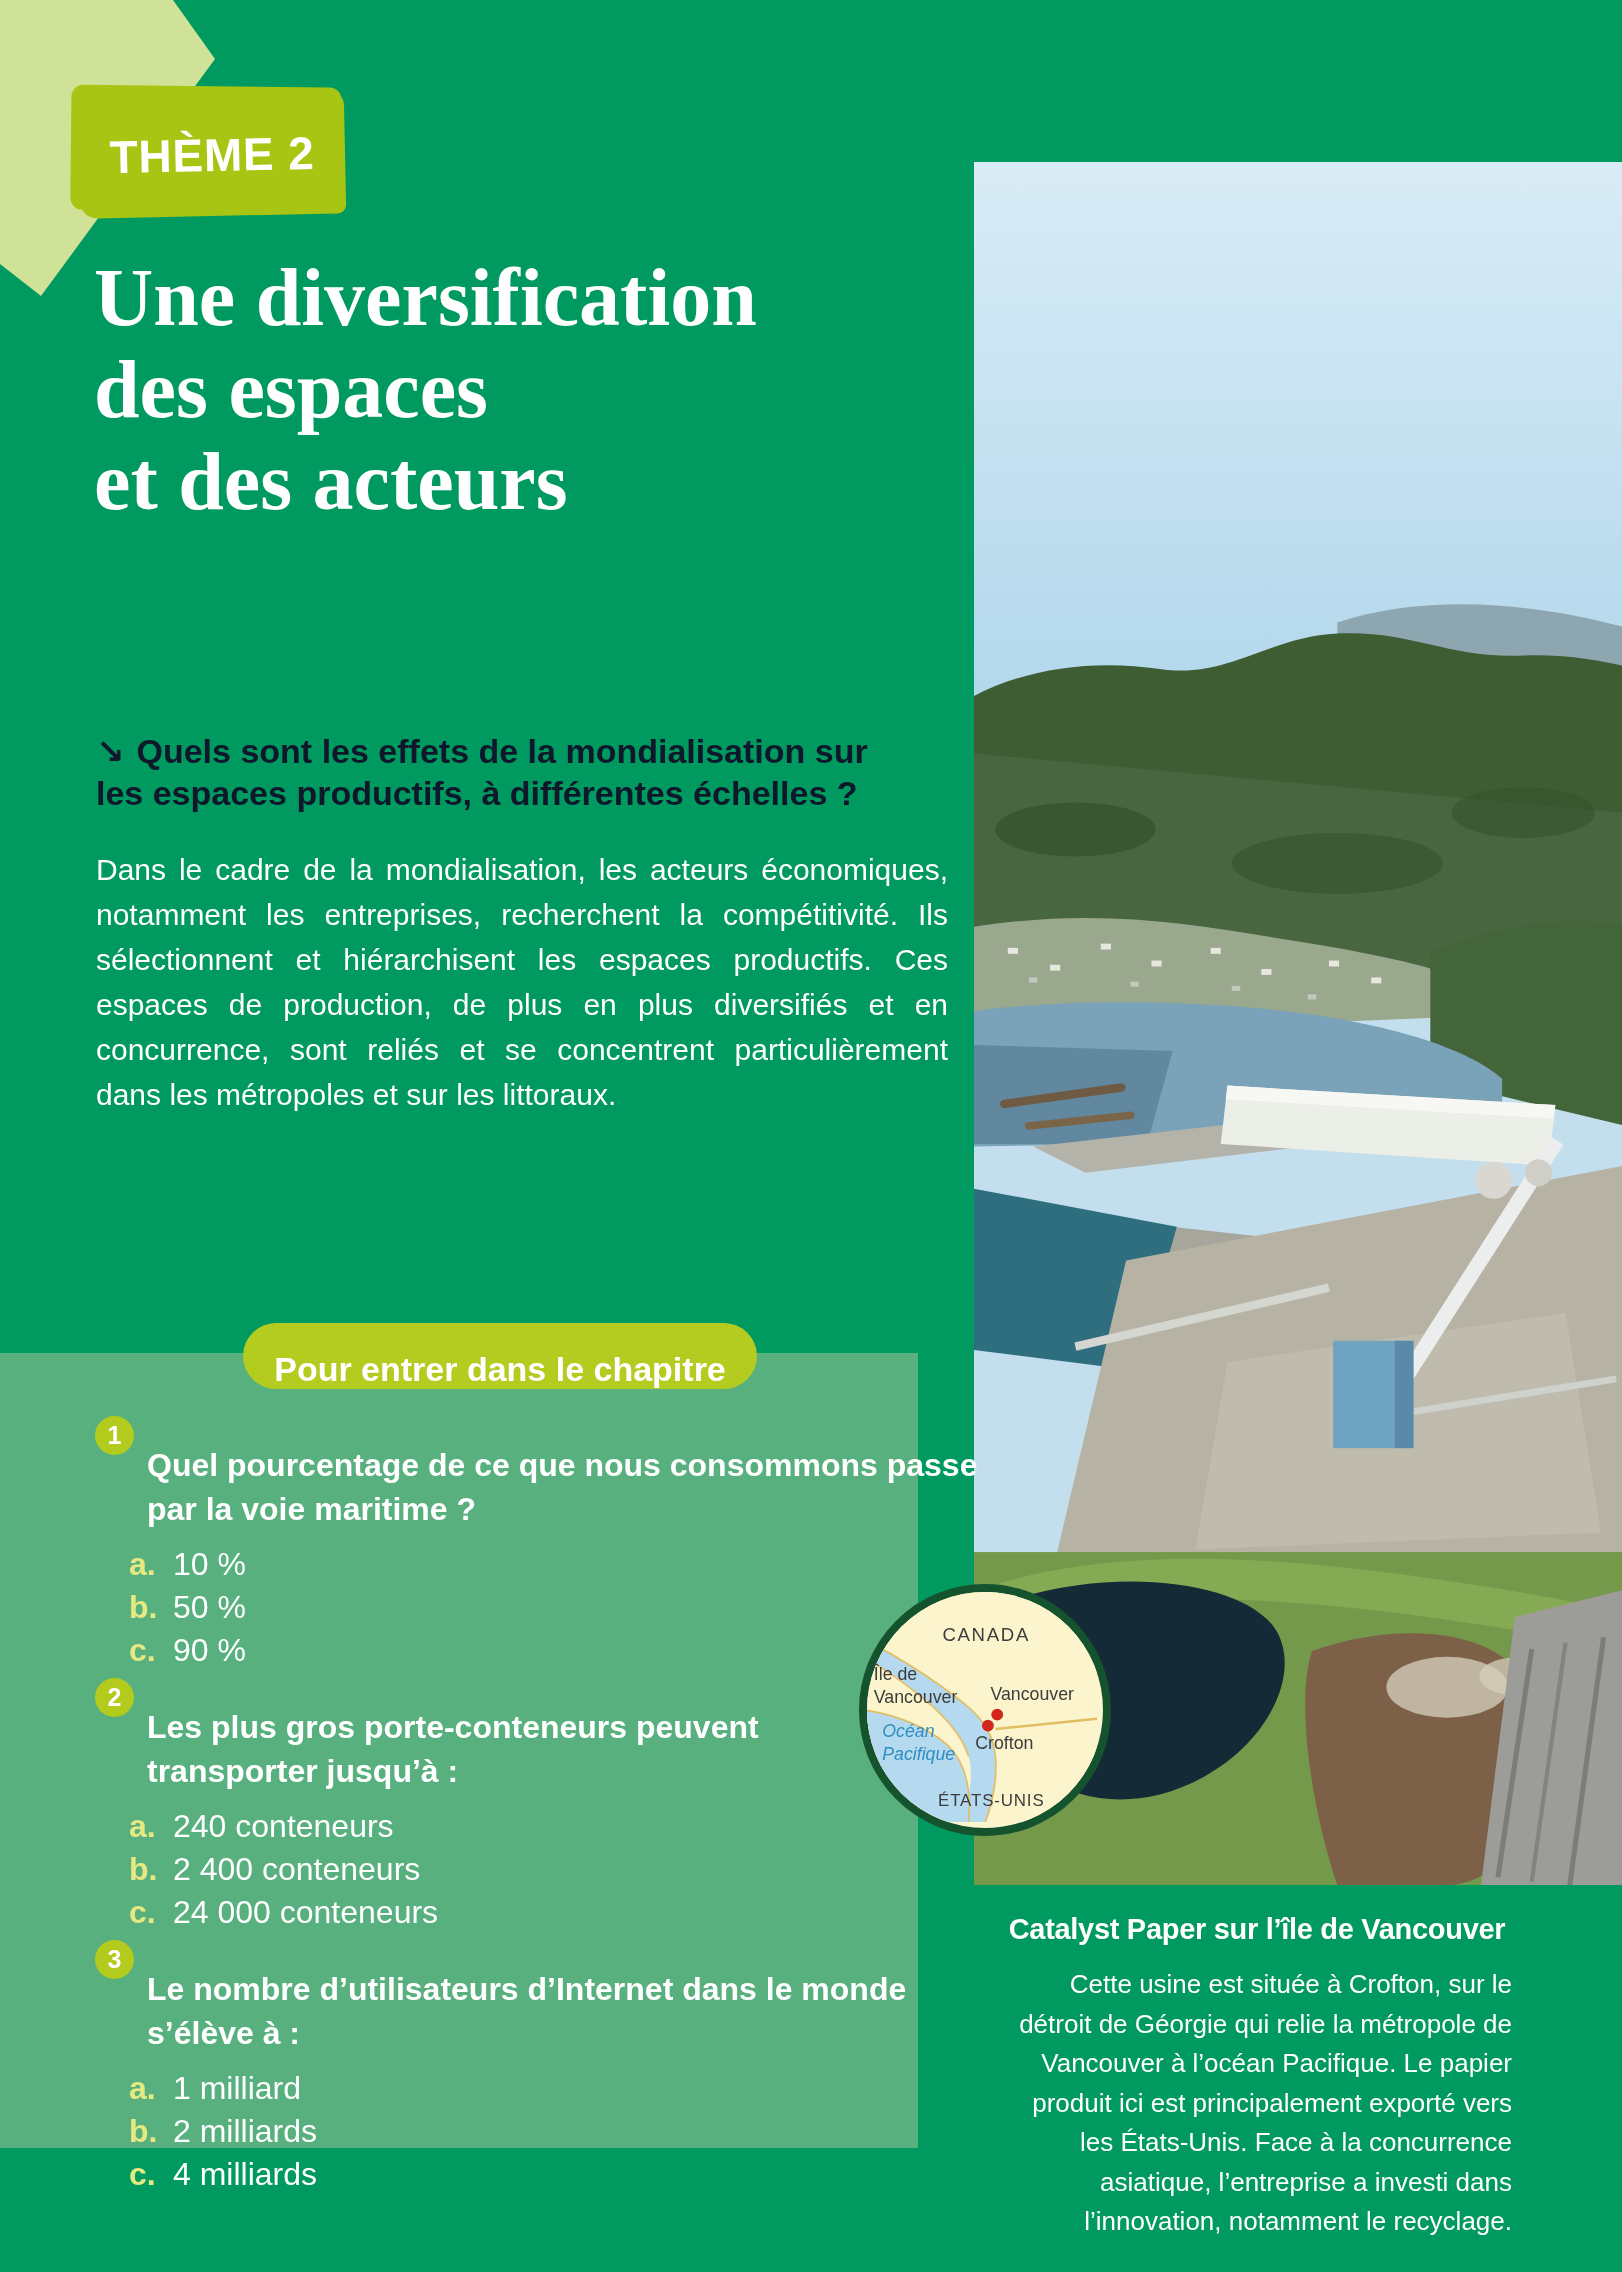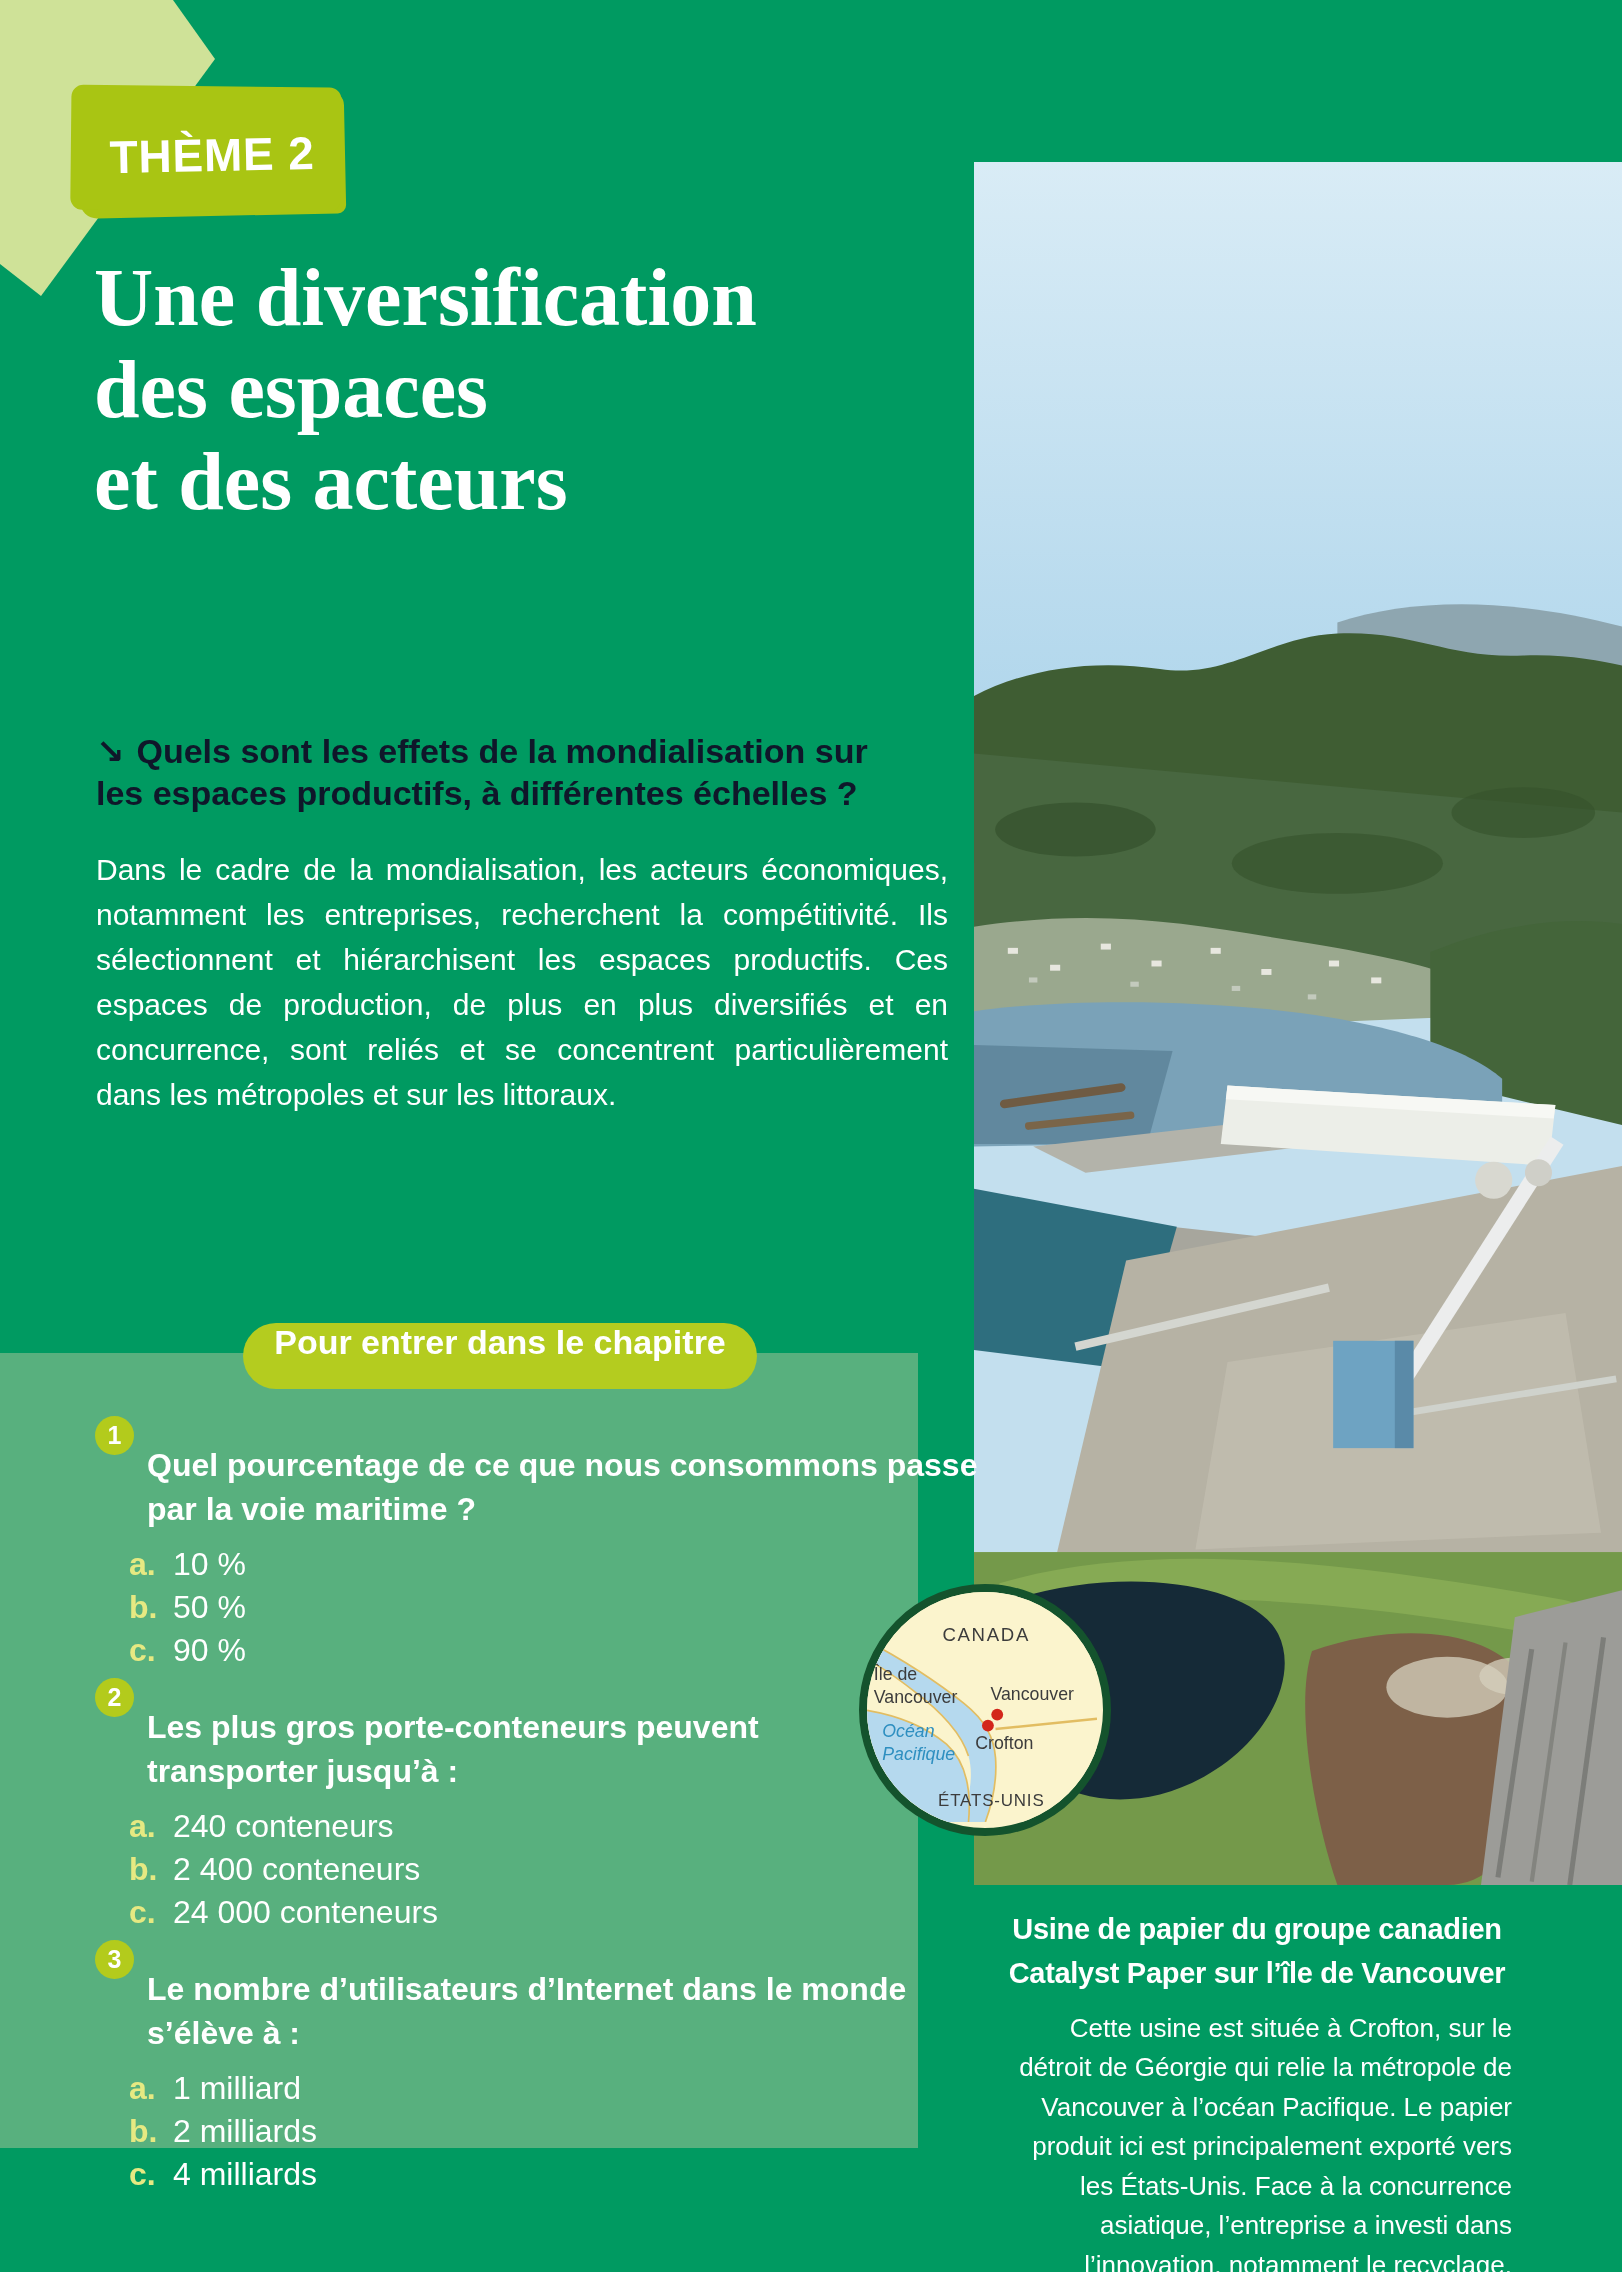--- a/index.html
+++ b/index.html
@@ -23,21 +23,21 @@
   .lead-question{position:absolute;left:96px;top:730px;width:854px;color:#0f172a;
     font-weight:700;font-size:34px;line-height:1.24;}
   .lead-question .arrow{margin-right:12px;}
 
   .intro{position:absolute;left:96px;top:847px;width:852px;color:#ffffff;
     font-size:30px;line-height:1.5;text-align:justify;}
 
   
   .quiz-panel{position:absolute;left:0;top:1353px;width:918px;height:795px;background:#58b07e;z-index:1;}
   .quiz-banner{position:absolute;left:243px;top:1323px;width:514px;height:66px;border-radius:33px;
-    background:#b4cc1f;color:#fff;font-weight:700;font-size:34px;display:flex;align-items:flex-start;justify-content:center;z-index:3;}
+    background:#b4cc1f;color:#fff;font-weight:700;font-size:34px;display:flex;align-items:flex-end;justify-content:center;z-index:3;}
 
   .question{position:absolute;left:95px;width:811px;z-index:2;}
   .q1{top:1413px;} .q2{top:1675px;} .q3{top:1937px;}
   .q-badge{position:absolute;left:0;top:3.4px;width:39px;height:39px;border-radius:50%;background:#b3cb1c;
     color:#fff;font-weight:700;font-size:25px;display:flex;align-items:center;justify-content:center;}
   .q-text{margin-left:52px;color:#fff;font-weight:700;font-size:32px;line-height:1.38;white-space:nowrap;margin-top:30px;}
   .q-options{margin-left:34px;margin-top:13.5px;}
   .opt{display:flex;font-size:32px;line-height:1.24;margin-bottom:3.4px;white-space:nowrap;}
   .opt .letter{width:44px;color:#e6e982;font-weight:700;}
   .opt .val{color:#fff;}
@@ -237,20 +237,19 @@
       <text class="map-label" x="146" y="128" font-size="21">Vancouver</text>
       <text class="map-label" x="128" y="186" font-size="21">Crofton</text>
       <text class="map-label water" x="18" y="172" font-size="21">Océan</text>
       <text class="map-label water" x="18" y="199" font-size="21">Pacifique</text>
       <text class="map-label" x="147" y="253" text-anchor="middle" font-size="20" letter-spacing="1">ÉTATS-UNIS</text>
     </svg>
   </div>
 
   <div class="caption">
     <div class="caption-title">
-      <div>Usine de papier du groupe canadien</div>
       <div>Catalyst Paper sur l’île de Vancouver</div>
     </div>
     <div class="caption-body">Cette usine est située à Crofton, sur le détroit de Géorgie qui relie la métropole de Vancouver à l’océan Pacifique. Le papier produit ici est principalement exporté vers les États-Unis. Face à la concurrence asiatique, l’entreprise a investi dans l’innovation, notamment le recyclage.</div>
   </div>
 
 </div>
 
 
 </body></html>

